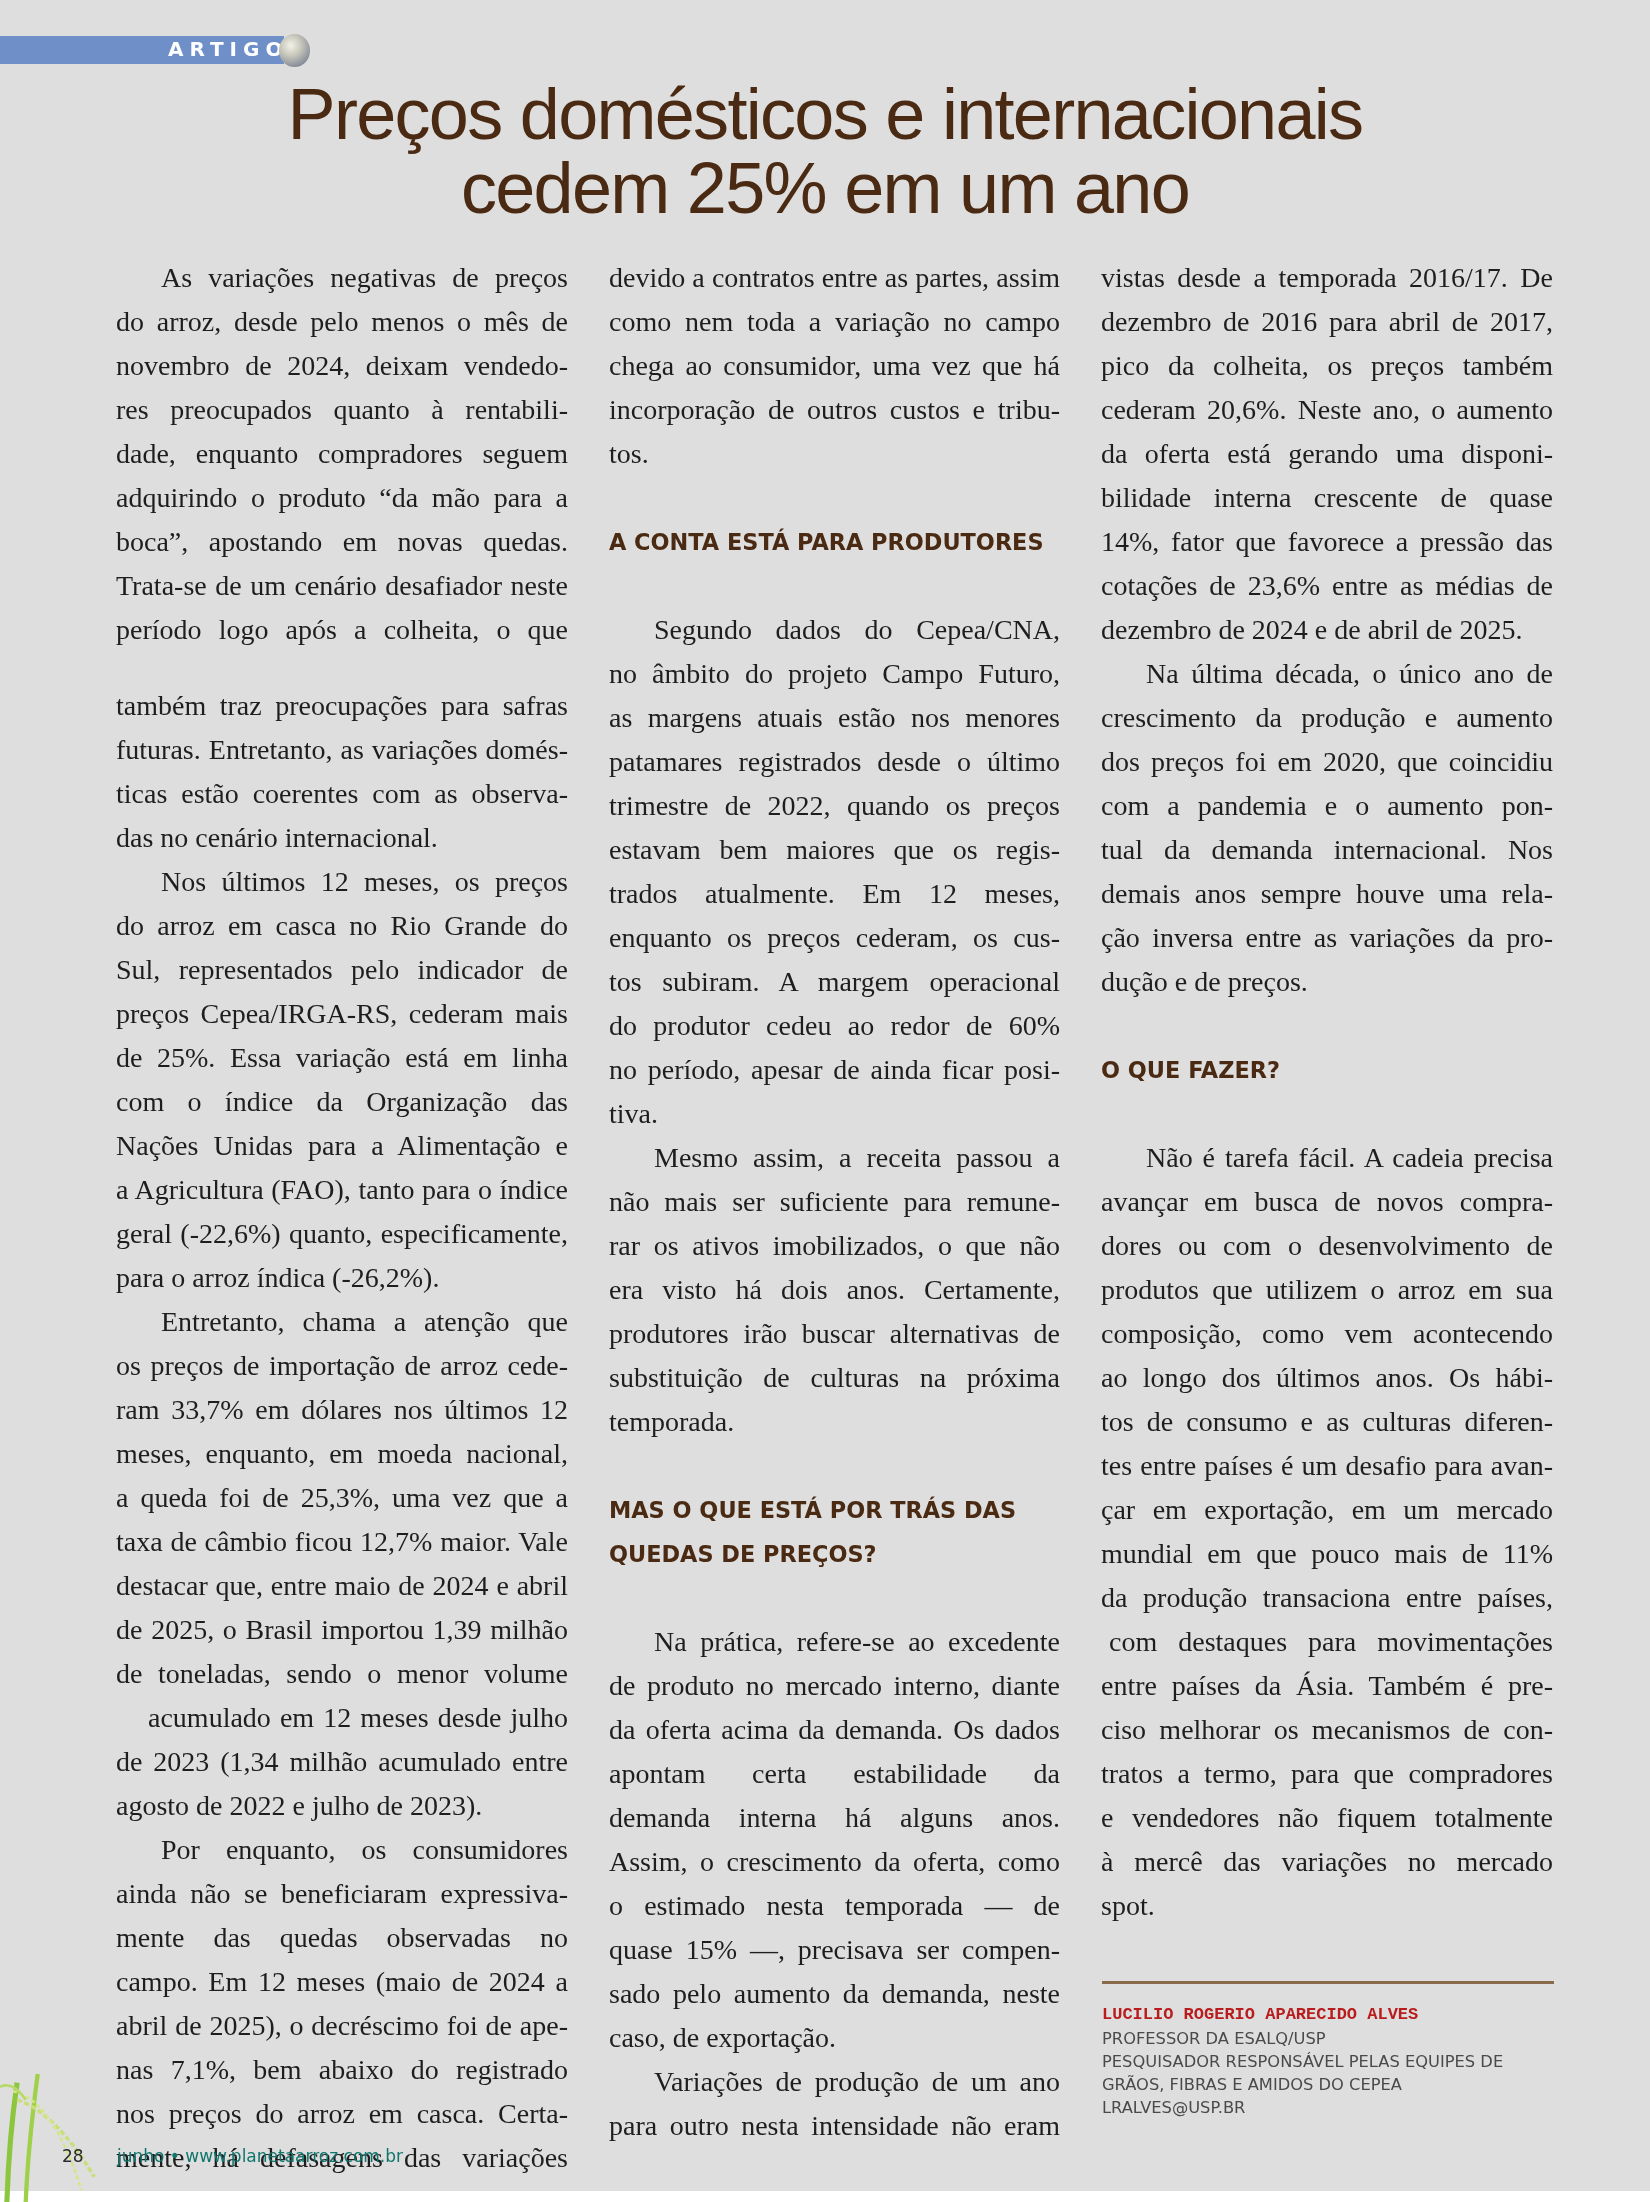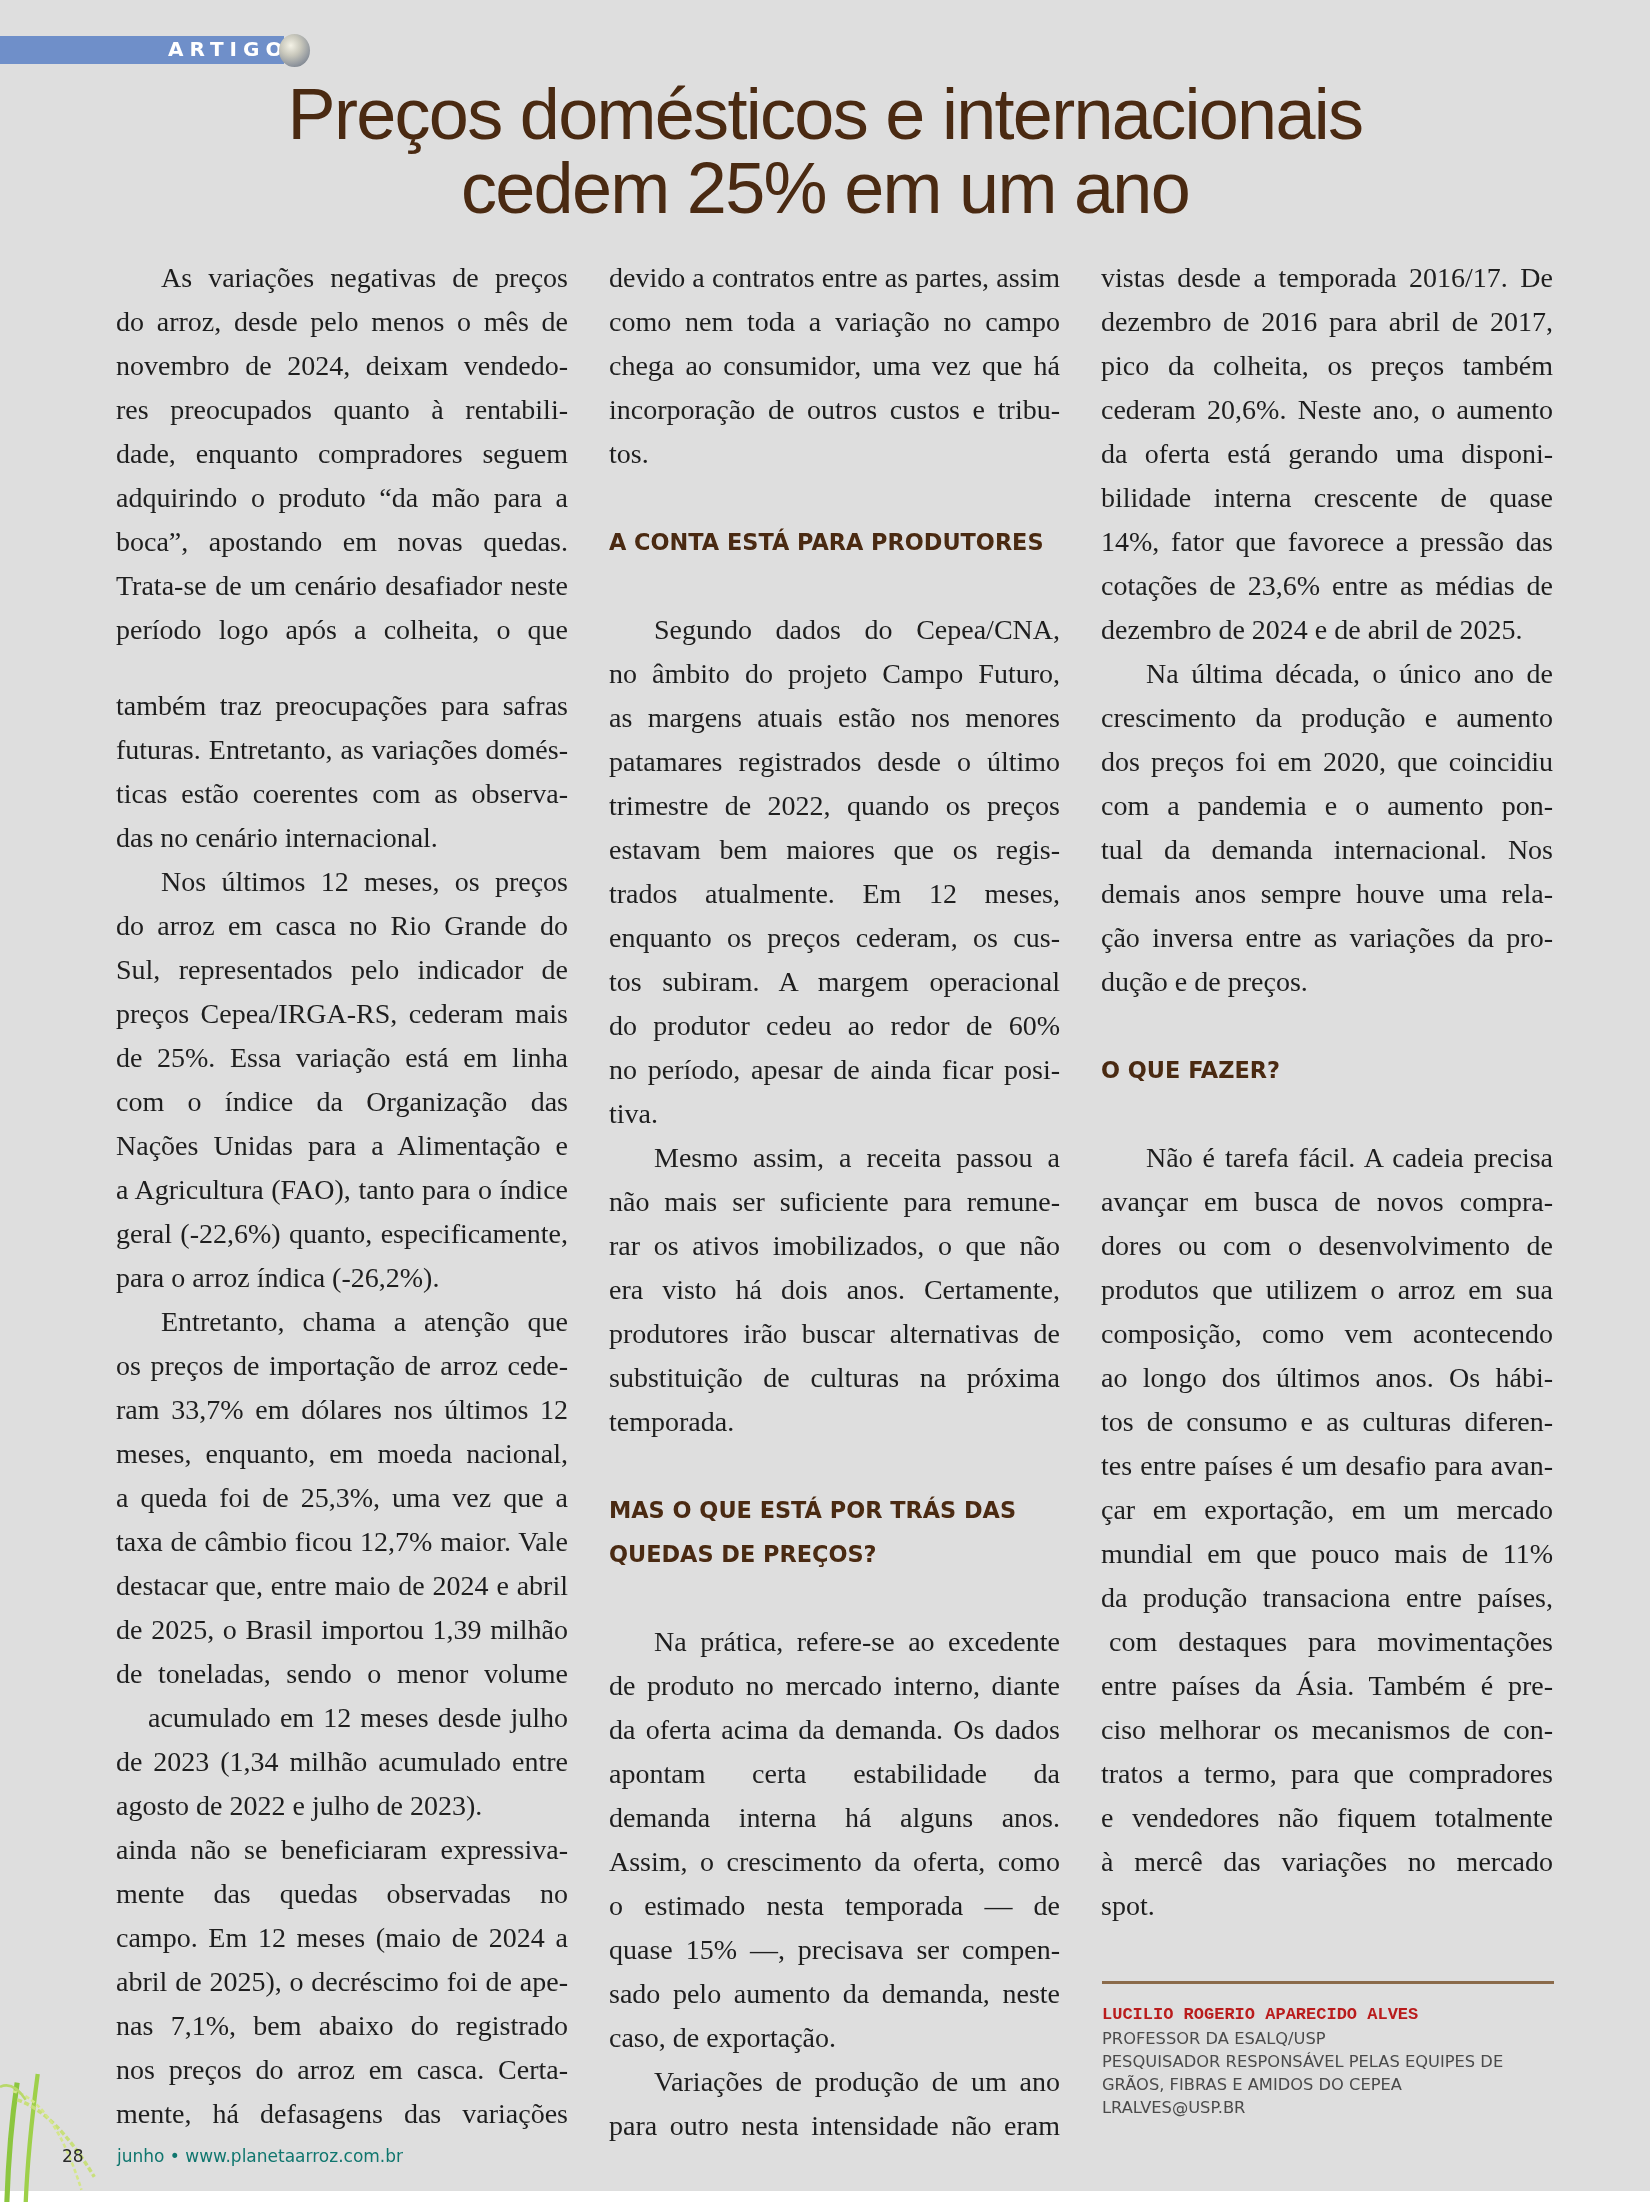--- a/index.html
+++ b/index.html
@@ -111,20 +111,21 @@
       <div class="line" style="white-space: nowrap;">ram 33,7% em dólares nos últimos 12</div>
       <div class="line" style="white-space: nowrap;">meses, enquanto, em moeda nacional,</div>
       <div class="line" style="white-space: nowrap;">a queda foi de 25,3%, uma vez que a</div>
       <div class="line" style="white-space: nowrap; font-size: 28px;">taxa de câmbio ficou 12,7% maior. Vale</div>
       <div class="line" style="white-space: nowrap; font-size: 28px;">destacar que, entre maio de 2024 e abril</div>
       <div class="line" style="white-space: nowrap;">de 2025, o Brasil importou 1,39 milhão</div>
       <div class="line" style="white-space: nowrap;">de toneladas, sendo o menor volume</div>
       <div class="line" style="white-space: nowrap; margin-left: 32px;">acumulado em 12 meses desde julho</div>
       <div class="line" style="white-space: nowrap;">de 2023 (1,34 milhão acumulado entre</div>
       <div class="line last" style="white-space: nowrap;">agosto de 2022 e julho de 2023).</div>
+      <div class="line indent" style="white-space: nowrap;">Por enquanto, os consumidores</div>
       <div class="line" style="white-space: nowrap;">ainda não se beneficiaram expressiva-</div>
       <div class="line" style="white-space: nowrap;">mente das quedas observadas no</div>
       <div class="line" style="white-space: nowrap;">campo. Em 12 meses (maio de 2024 a</div>
       <div class="line" style="white-space: nowrap; font-size: 28px;">abril de 2025), o decréscimo foi de ape-</div>
       <div class="line" style="white-space: nowrap;">nas 7,1%, bem abaixo do registrado</div>
       <div class="line" style="white-space: nowrap;">nos preços do arroz em casca. Certa-</div>
       <div class="line" style="white-space: nowrap;">mente, há defasagens das variações</div>
     </div>
   <div id="col2" class="col">
       <div class="line" style="white-space: nowrap; font-size: 28px;">devido a contratos entre as partes, assim</div>

